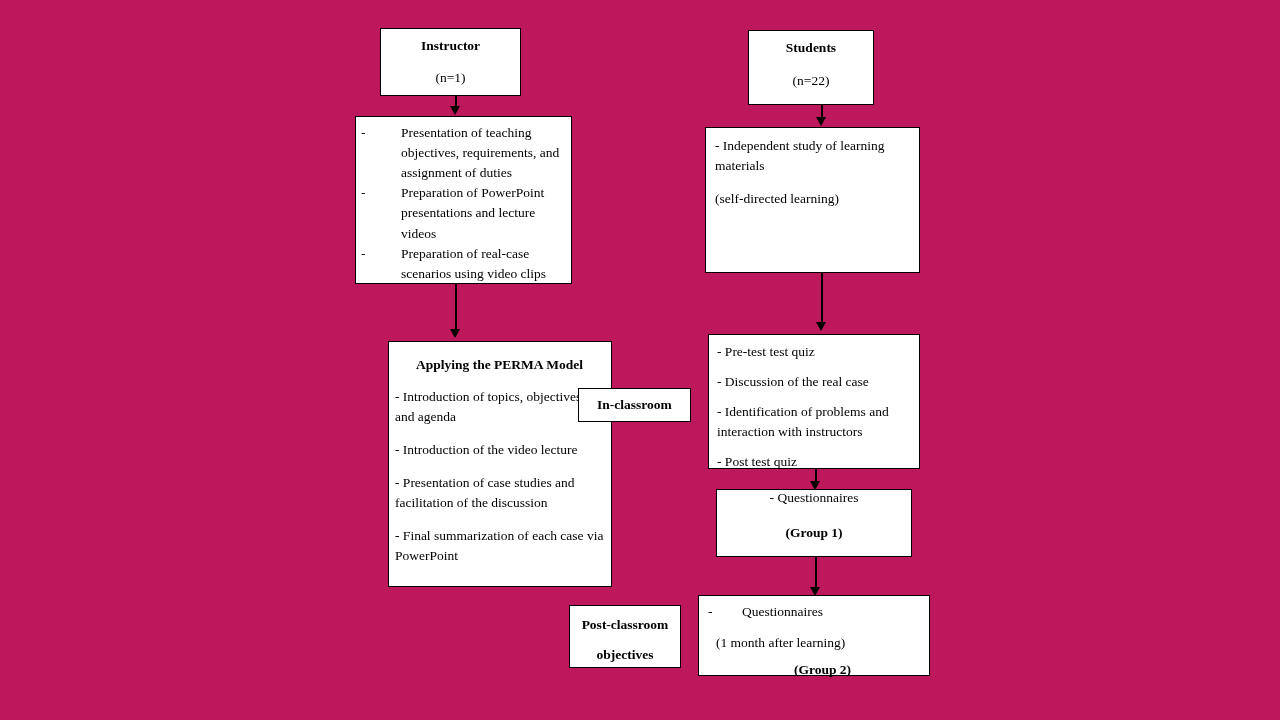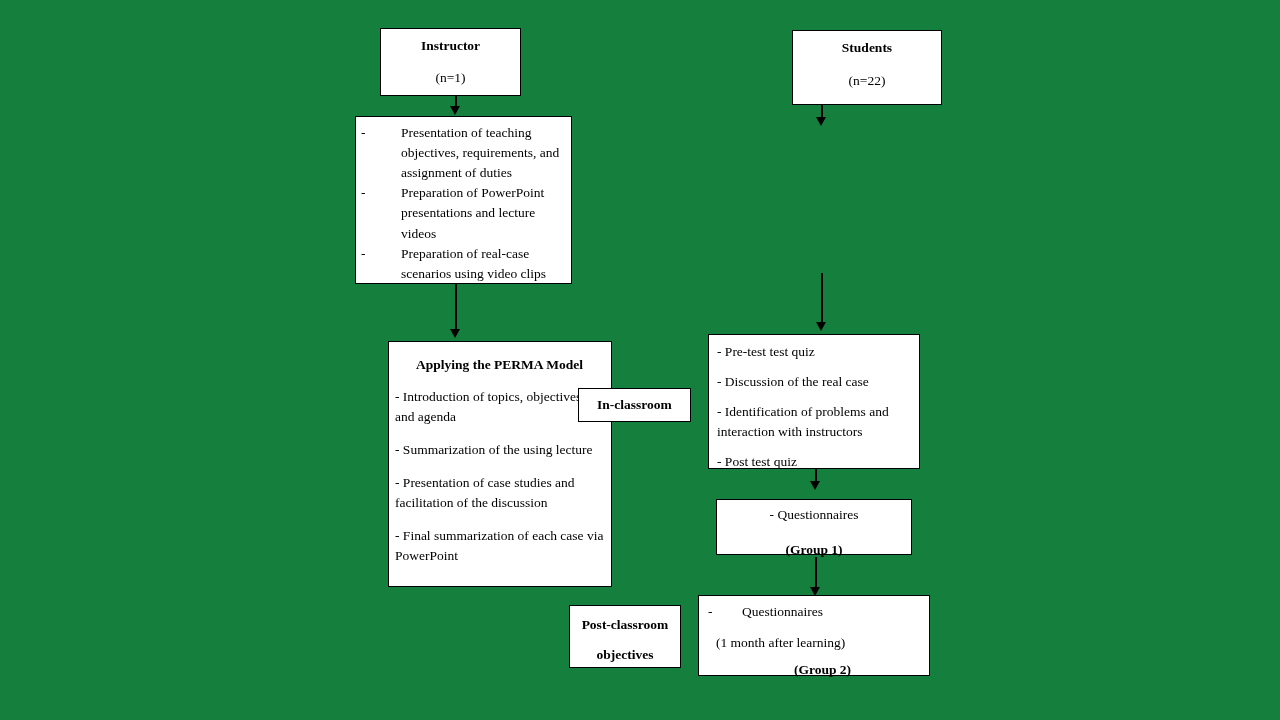--- a/index.html
+++ b/index.html
@@ -4,21 +4,21 @@
 <style>
   html, body {
     margin: 0;
     padding: 0;
     background: #ffffff;
   }
   #canvas {
     position: relative;
     width: 1280px;
     height: 720px;
-    background: #15803d;
+    background: #be185d;
     font-family: "Liberation Serif", "DejaVu Serif", serif;
     color: #000000;
     overflow: hidden;
   }
   .box {
     position: absolute;
     border: 1.5px solid #000000;
     box-sizing: border-box;
     background: #ffffff;
   }
@@ -114,64 +114,68 @@
   </div>
 
   <div class="arrow" style="left:455px; top:284px; height:56px;">
     <div class="arrow-line" style="height:47px;"></div>
     <div class="arrow-head" style="top:45px;"></div>
   </div>
 
   <div class="box" style="left:347px; top:341px; width:224px; height:246px; padding:15px 7px 0 6px;margin-left:41px;">
     <div class="title-line">Applying the PERMA Model</div>
     <div class="para" style="margin-top:14px;">- Introduction of topics, objectives, and agenda</div>
-    <div class="para" style="margin-top:13px;">- Summarization of the using lecture</div>
+    <div class="para" style="margin-top:13px;">- Introduction of the video lecture</div>
     <div class="para" style="margin-top:13px;">- Presentation of case studies and facilitation of the discussion</div>
     <div class="para" style="margin-top:13px;">- Final summarization of each case via PowerPoint</div>
   </div>
 
 
   <div class="box" style="left:578px; top:388px; width:113px; height:34px; padding-top:8px;">
     <div class="label-box-text">In-classroom</div>
   </div>
 
   <div class="box" style="left:569px; top:605px; width:112px; height:63px; padding-top:11px;">
     <div class="label-box-text">Post-classroom</div>
     <div class="label-box-text" style="margin-top:14px;">objectives</div>
   </div>
 
-  <div class="box" style="left:792px; top:30px; width:150px; height:75px; padding-top:9px;">
+  <div class="box" style="left:748px; top:30px; width:126px; height:75px; padding-top:9px;">
     <div class="title-line">Students</div>
     <div class="plain-center" style="margin-top:17px;">(n=22)</div>
   </div>
 
   <div class="arrow" style="left:821px; top:105px; height:22px;">
     <div class="arrow-line" style="height:14px;"></div>
     <div class="arrow-head" style="top:12px;"></div>
   </div>
 
+  <div class="box" style="left:705px; top:127px; width:215px; height:146px; padding:8px 10px 0 9px;">
+    <div class="para">- Independent study of learning materials</div>
+    <div class="para" style="margin-top:13px;">(self-directed learning)</div>
+  </div>
 
   <div class="arrow" style="left:821px; top:273px; height:60px;">
     <div class="arrow-line" style="height:51px;"></div>
     <div class="arrow-head" style="top:49px;"></div>
   </div>
 
   <div class="box" style="left:708px; top:334px; width:212px; height:135px; padding:7px 6px 0 8px;">
     <div class="para">- Pre-test test quiz</div>
     <div class="para" style="margin-top:10px;">- Discussion of the real case</div>
     <div class="para" style="margin-top:10px;">- Identification of problems and interaction with instructors</div>
     <div class="para" style="margin-top:10px;">- Post test quiz</div>
   </div>
 
   <div class="arrow" style="left:815px; top:469px; height:22px;">
     <div class="arrow-line" style="height:14px;"></div>
     <div class="arrow-head" style="top:12px;"></div>
   </div>
 
-  <div class="box" style="left:716px; top:499px; width:196px; height:56px; padding-top:7px;">
+  <div class="box" style="left:716px; top:489px; width:196px; height:68px; ">
     <div class="plain-center">- Questionnaires</div>
     <div class="bold-center" style="margin-top:19px; font-size:13.5px;">(Group 1)</div>
   </div>
 
   <div class="arrow" style="left:815px; top:557px; height:40px;">
     <div class="arrow-line" style="height:32px;"></div>
     <div class="arrow-head" style="top:30px;"></div>
   </div>
 
   <div class="box" style="left:698px; top:595px; width:232px; height:81px; padding:6px 6px 0 9px;">

